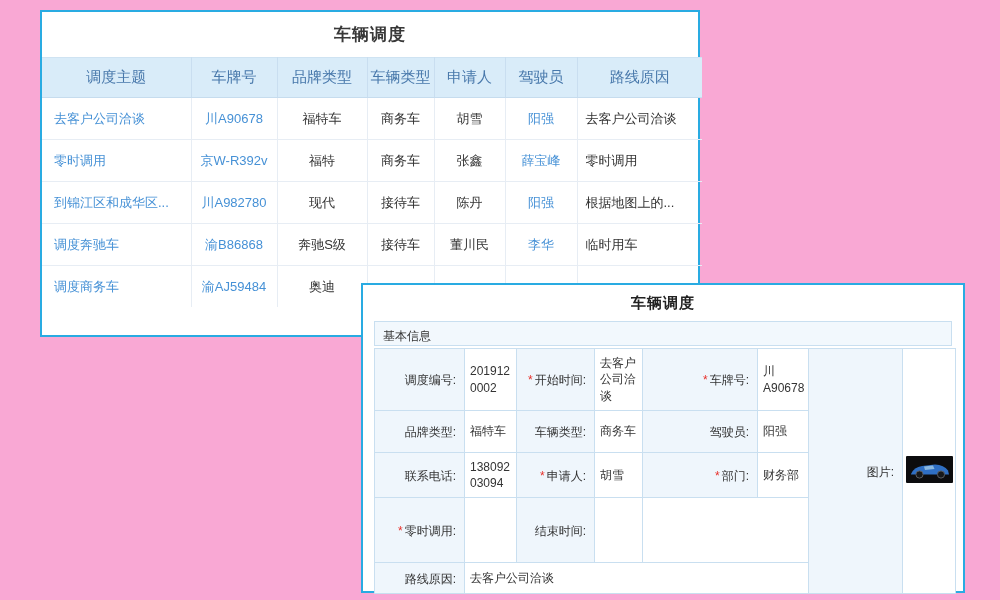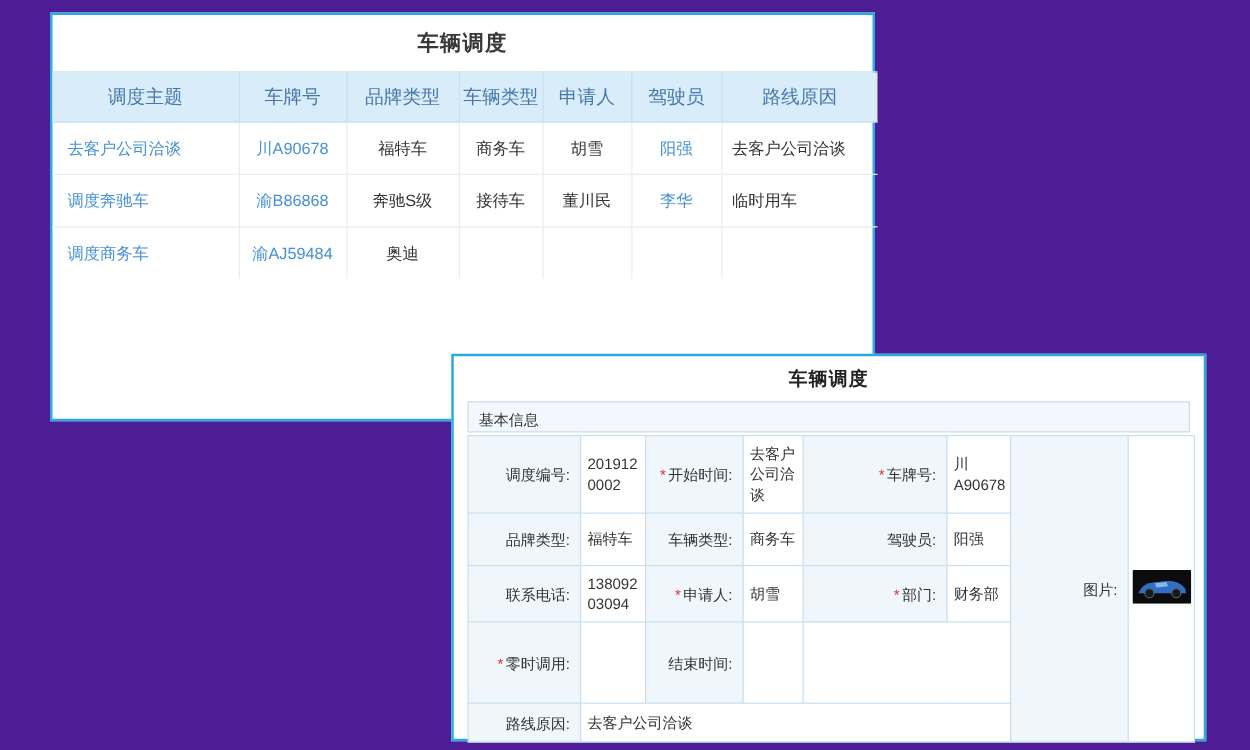--- a/index.html
+++ b/index.html
@@ -1,16 +1,16 @@
 <!DOCTYPE html>
 <html><head>
 <meta charset="utf-8">
 <style>
   html,body{margin:0;padding:0;background:#fff;}
-  .page{position:relative;width:1000px;height:600px;background:#4c1d95;overflow:hidden;
+  .page{position:relative;width:1000px;height:600px;background:#f9a8d4;overflow:hidden;
         font-family:"Liberation Sans","DejaVu Sans",sans-serif;}
   .panel{position:absolute;background:#fff;border:2px solid #29abe2;box-sizing:border-box;}
 
   
   #list-panel{left:40px;top:10px;width:660px;height:327px;}
   .list-title{height:45px;display:flex;align-items:center;justify-content:center;
               font-size:17px;font-weight:bold;color:#383838;letter-spacing:1px;}
   table.list{width:100%;border-collapse:collapse;table-layout:fixed;}
   table.list th{height:37px;background:#d9ecf9;color:#4878ab;font-weight:normal;font-size:15px;
                 border-top:1px solid #cfe3f2;border-bottom:1px solid #c6dcee;border-right:1px solid #c9def0;
@@ -68,20 +68,38 @@
         <th>路线原因</th>
       </tr>
       <tr>
         <td class="c-subject"><span class="link">去客户公司洽谈</span></td>
         <td><span class="link">川A90678</span></td>
         <td>福特车</td>
         <td>商务车</td>
         <td>胡雪</td>
         <td><span class="link">阳强</span></td>
         <td class="c-reason">去客户公司洽谈</td>
+      </tr>
+      <tr>
+        <td class="c-subject"><span class="link">零时调用</span></td>
+        <td><span class="link">京W-R392v</span></td>
+        <td>福特</td>
+        <td>商务车</td>
+        <td>张鑫</td>
+        <td><span class="link">薛宝峰</span></td>
+        <td class="c-reason">零时调用</td>
+      </tr>
+      <tr>
+        <td class="c-subject"><span class="link">到锦江区和成华区...</span></td>
+        <td><span class="link">川A982780</span></td>
+        <td>现代</td>
+        <td>接待车</td>
+        <td>陈丹</td>
+        <td><span class="link">阳强</span></td>
+        <td class="c-reason">根据地图上的...</td>
       </tr>
       <tr>
         <td class="c-subject"><span class="link">调度奔驰车</span></td>
         <td><span class="link">渝B86868</span></td>
         <td>奔驰S级</td>
         <td>接待车</td>
         <td>董川民</td>
         <td><span class="link">李华</span></td>
         <td class="c-reason">临时用车</td>
       </tr>

